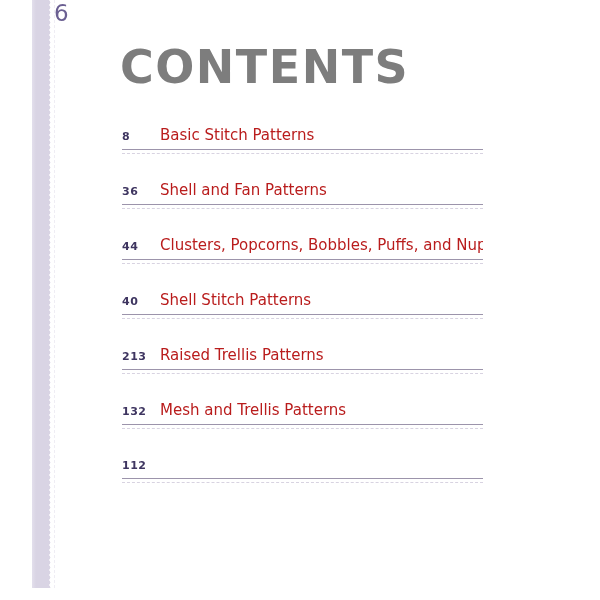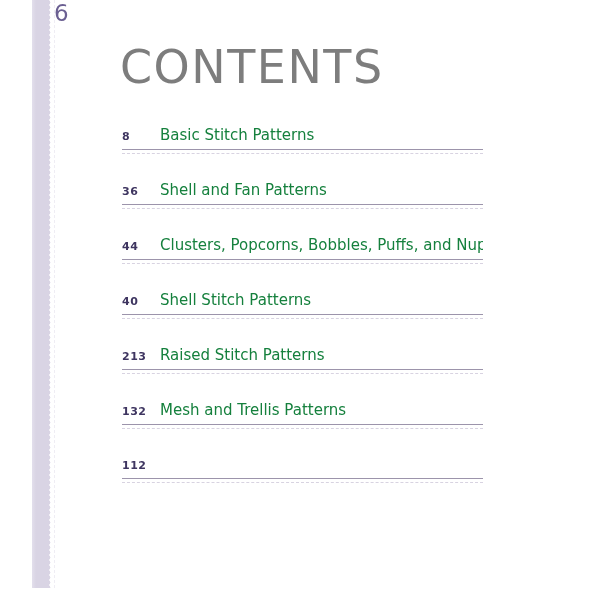--- a/index.html
+++ b/index.html
@@ -82,37 +82,37 @@
     flex: 0 0 38px;
     font-size: 11px;
     font-weight: bold;
     letter-spacing: 0.5px;
     color: #3e3560;
   }
   .entry-title {
     flex: 1 1 auto;
     font-size: 15px;
     font-weight: 400;
-    color: #15803d;
+    color: #b91c1c;
     white-space: nowrap;
     overflow: hidden;
   }
 </style>
 </head>
 <body>
 
 <div class="page">
 
   <div class="spine"></div>
   <div class="spine-teeth"></div>
   <div class="spine-ghost"></div>
 
   <div class="folio">6</div>
 
-  <h1 class="contents-title" style="margin:0; font-weight:400;">CONTENTS</h1>
+  <h1 class="contents-title" style="margin:0; font-weight:700;">CONTENTS</h1>
 
   <ul class="toc">
     <li class="toc-entry">
       <div class="entry-row">
         <span class="entry-page">8</span>
         <span class="entry-title">Basic Stitch Patterns</span>
       </div>
     </li>
 
     <li class="toc-entry">
@@ -132,21 +132,21 @@
     <li class="toc-entry">
       <div class="entry-row">
         <span class="entry-page">40</span>
         <span class="entry-title">Shell Stitch Patterns</span>
       </div>
     </li>
 
     <li class="toc-entry">
       <div class="entry-row">
         <span class="entry-page">213</span>
-        <span class="entry-title">Raised Stitch Patterns</span>
+        <span class="entry-title">Raised Trellis Patterns</span>
       </div>
     </li>
 
     <li class="toc-entry">
       <div class="entry-row">
         <span class="entry-page">132</span>
         <span class="entry-title">Mesh and Trellis Patterns</span>
       </div>
     </li>
 

